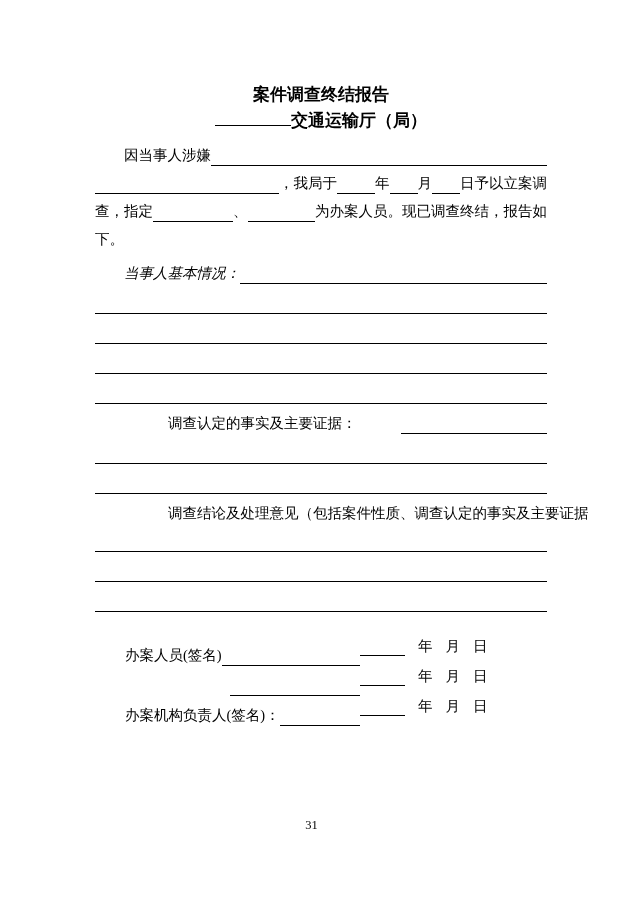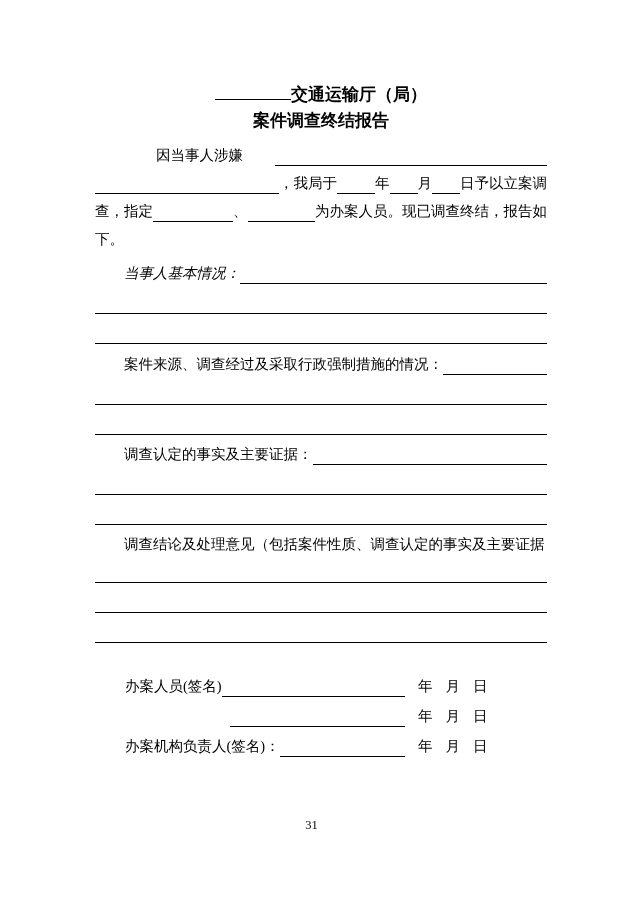--- a/index.html
+++ b/index.html
@@ -11,37 +11,37 @@
   }
   .content { position:absolute; left:95px; top:82px; width:452px; }
   .doc-title { text-align:center; font-weight:bold; font-size:17px; line-height:26px; white-space:nowrap; }
   .title-blank { display:inline-block; width:76px; height:15px; border-bottom:1.5px solid #000; vertical-align:baseline; }
   .row { display:flex; align-items:flex-end; height:28px; font-size:14.5px; }
   .t { line-height:21px; white-space:nowrap; }
   .blank { border-bottom:1px solid #000; height:20px; flex:0 0 auto; }
   .fill { flex:1 1 auto; }
   .indent { width:29px; flex:0 0 29px; }
   .rule { height:30px; border-bottom:1px solid #000; }
-  .mt4 { margin-top:4px;gap:32px; } .mt6 { margin-top:6px;font-style:italic; } .mt3 { margin-top:3px; } .mt2 { margin-top:2px; }
+  .mt4 { margin-top:4px; } .mt6 { margin-top:6px;font-style:italic; } .mt3 { margin-top:3px; } .mt2 { margin-top:2px;gap:44px; }
   .sig-block { margin-top:24px; }
-  .sig-row { display:flex; align-items:flex-end; height:30px; font-size:14.5px; margin-left:30px; }
+  .sig-row { display:flex; height:30px; font-size:14.5px; margin-left:30px; }
   .sig-col1 { width:235px; display:flex; align-items:flex-end; flex:0 0 235px; }
   .sig-pad { width:105px; flex:0 0 105px; }
   .date-blank { width:45px; }
   .ymd { margin-left:13px; line-height:21px; white-space:nowrap; }
   .page-number { position:absolute; left:0; right:12px; top:818px; text-align:center; font-size:12.5px; }
 </style>
 </head>
 <body>
 
 <div class="page">
   <div class="content">
 
+    <div class="doc-title"><span>案件调查终结报告</span></div>
     <div class="doc-title"><span class="title-blank"></span><span>交通运输厅（局）</span></div>
-    <div class="doc-title"><span>案件调查终结报告</span></div>
 
     <div class="row mt4">
       <span class="indent"></span>
       <span class="t">因当事人涉嫌</span>
       <span class="blank fill"></span>
     </div>
     <div class="row">
       <span class="blank fill"></span>
       <span class="t">，我局于</span>
       <span class="blank" style="width:38px"></span>
@@ -63,25 +63,20 @@
     </div>
 
     <div class="row mt6">
       <span class="indent"></span>
       <span class="t">当事人基本情况：</span>
       <span class="blank fill"></span>
     </div>
     <div class="rule"></div>
     <div class="rule"></div>
 
-    <div class="row mt3">
-      <span class="indent"></span>
-      <span class="t">案件来源、调查经过及采取行政强制措施的情况：</span>
-      <span class="blank fill"></span>
-    </div>
     <div class="rule"></div>
     <div class="rule"></div>
 
     <div class="row mt2">
       <span class="indent"></span>
       <span class="t">调查认定的事实及主要证据：</span>
       <span class="blank fill"></span>
     </div>
     <div class="rule"></div>
     <div class="rule"></div>

